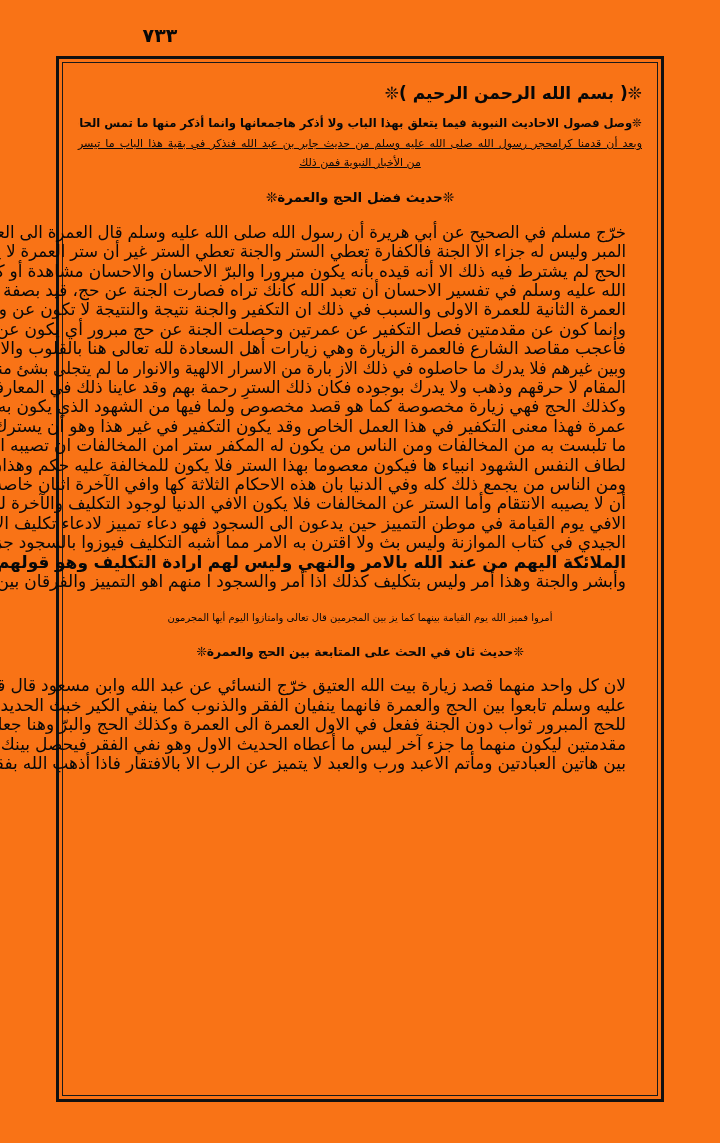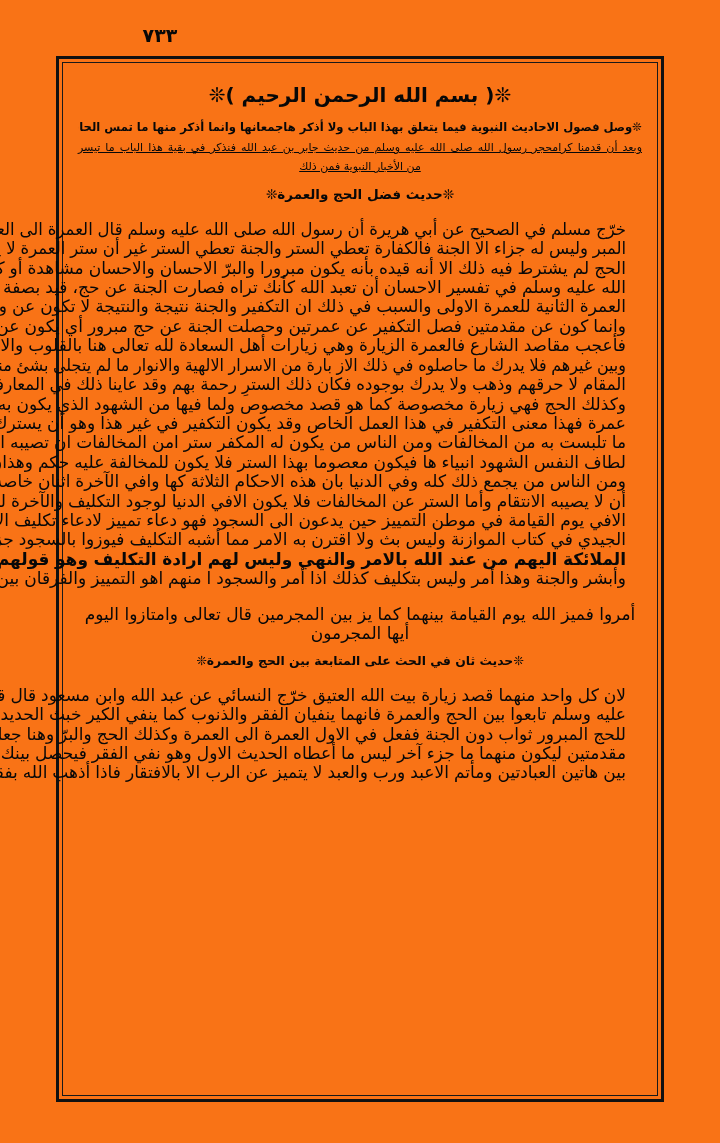--- a/index.html
+++ b/index.html
@@ -74,34 +74,34 @@
 
   
   .ar {
     font-family: "DejaVu Sans", sans-serif;
     color: #080808;
     -webkit-font-smoothing: none;
   }
 
   
   .basmala {
-    text-align: center;
-    font-size: 20px;
+    text-align: right;
+    font-size: 17px;
     font-weight: 700;
     line-height: 1.35;
     margin: 2px 0 10px 0;
     letter-spacing: 0.5px;
   }
 
   .heading {
     text-align: center;
     font-size: 13.5px;
     font-weight: 700;
     line-height: 1.4;
-    margin: 9px 0 3px 0;
+    margin: 16px 0 3px 0;
     letter-spacing: 0.2px;
     white-space: nowrap;
     overflow: hidden;
   }
 
   .heading-wide {
     font-size: 12.4px;
   }
 
   
@@ -127,21 +127,21 @@
   }
   
   .para .ln {
     display: block;
     white-space: nowrap;
     transform-origin: right center;
   }
 
   .tail-center {
     text-align: center;
-    font-size: 17px;
+    font-size: 10px;
     line-height: 19.4px;
   }
 
   
   .intro-body {
     font-size: 11px;
     line-height: 19px;
     text-align: justify;
     text-align-last: center;
     margin: 0;

